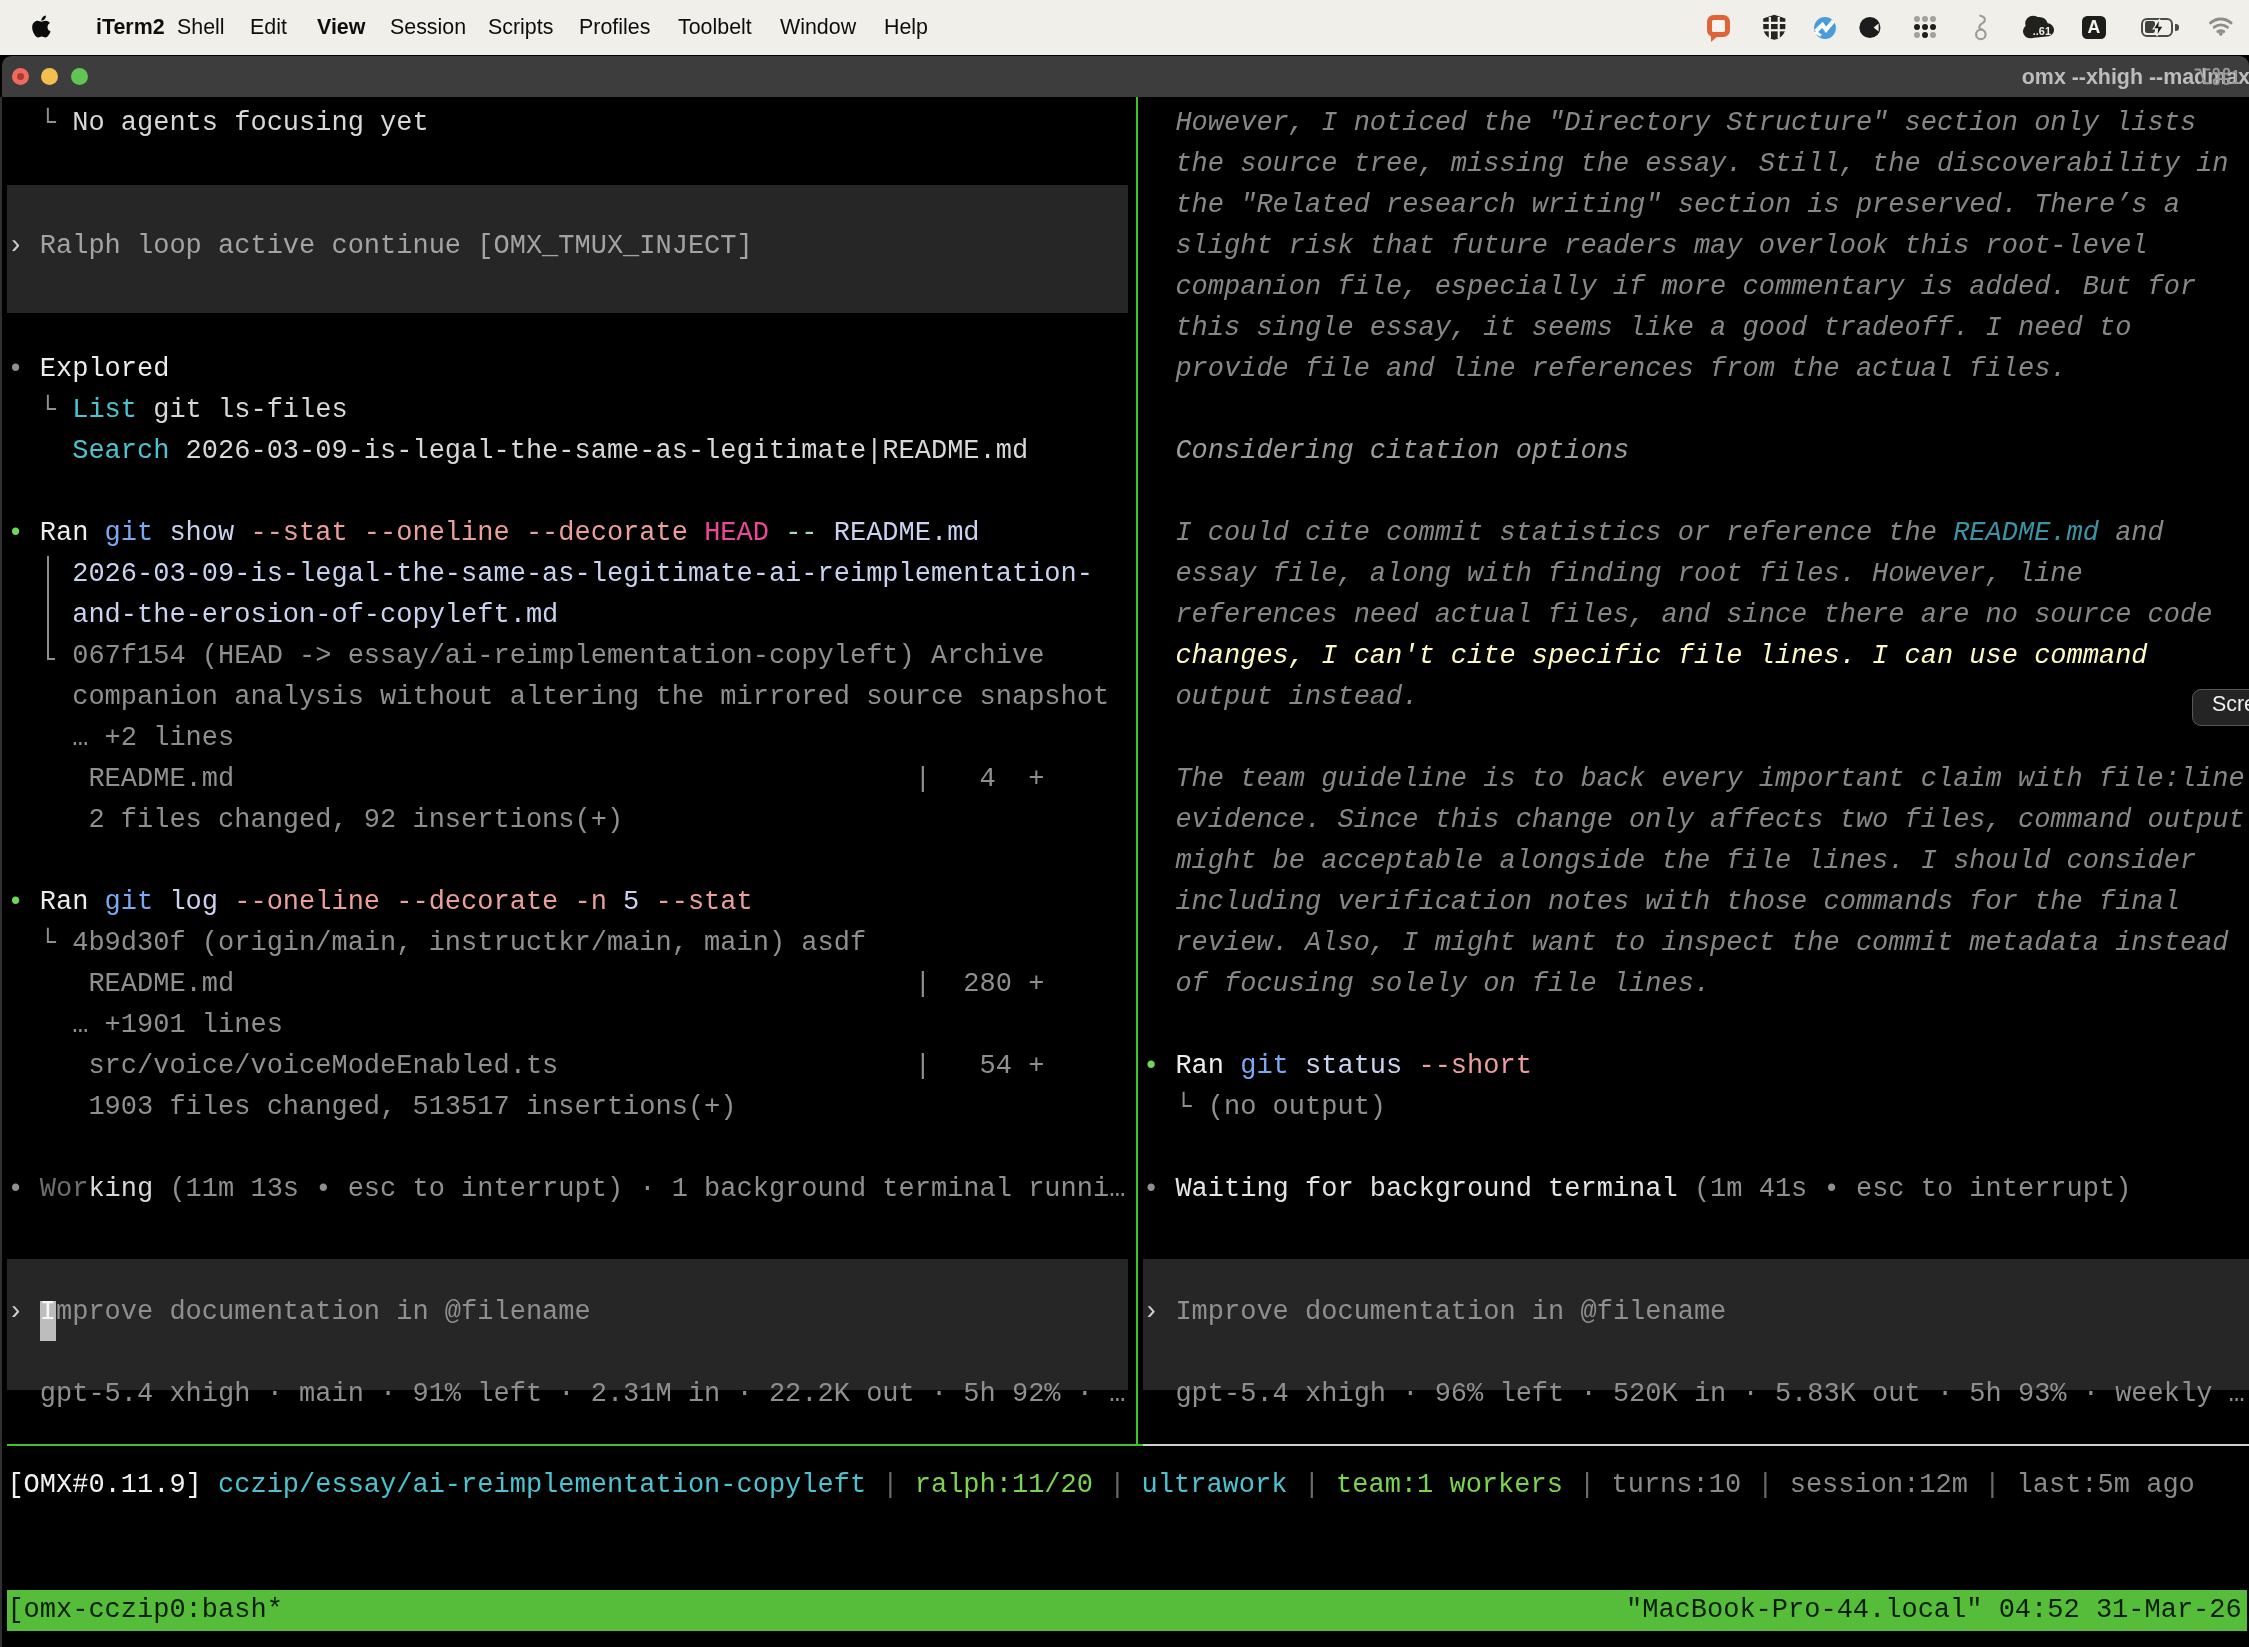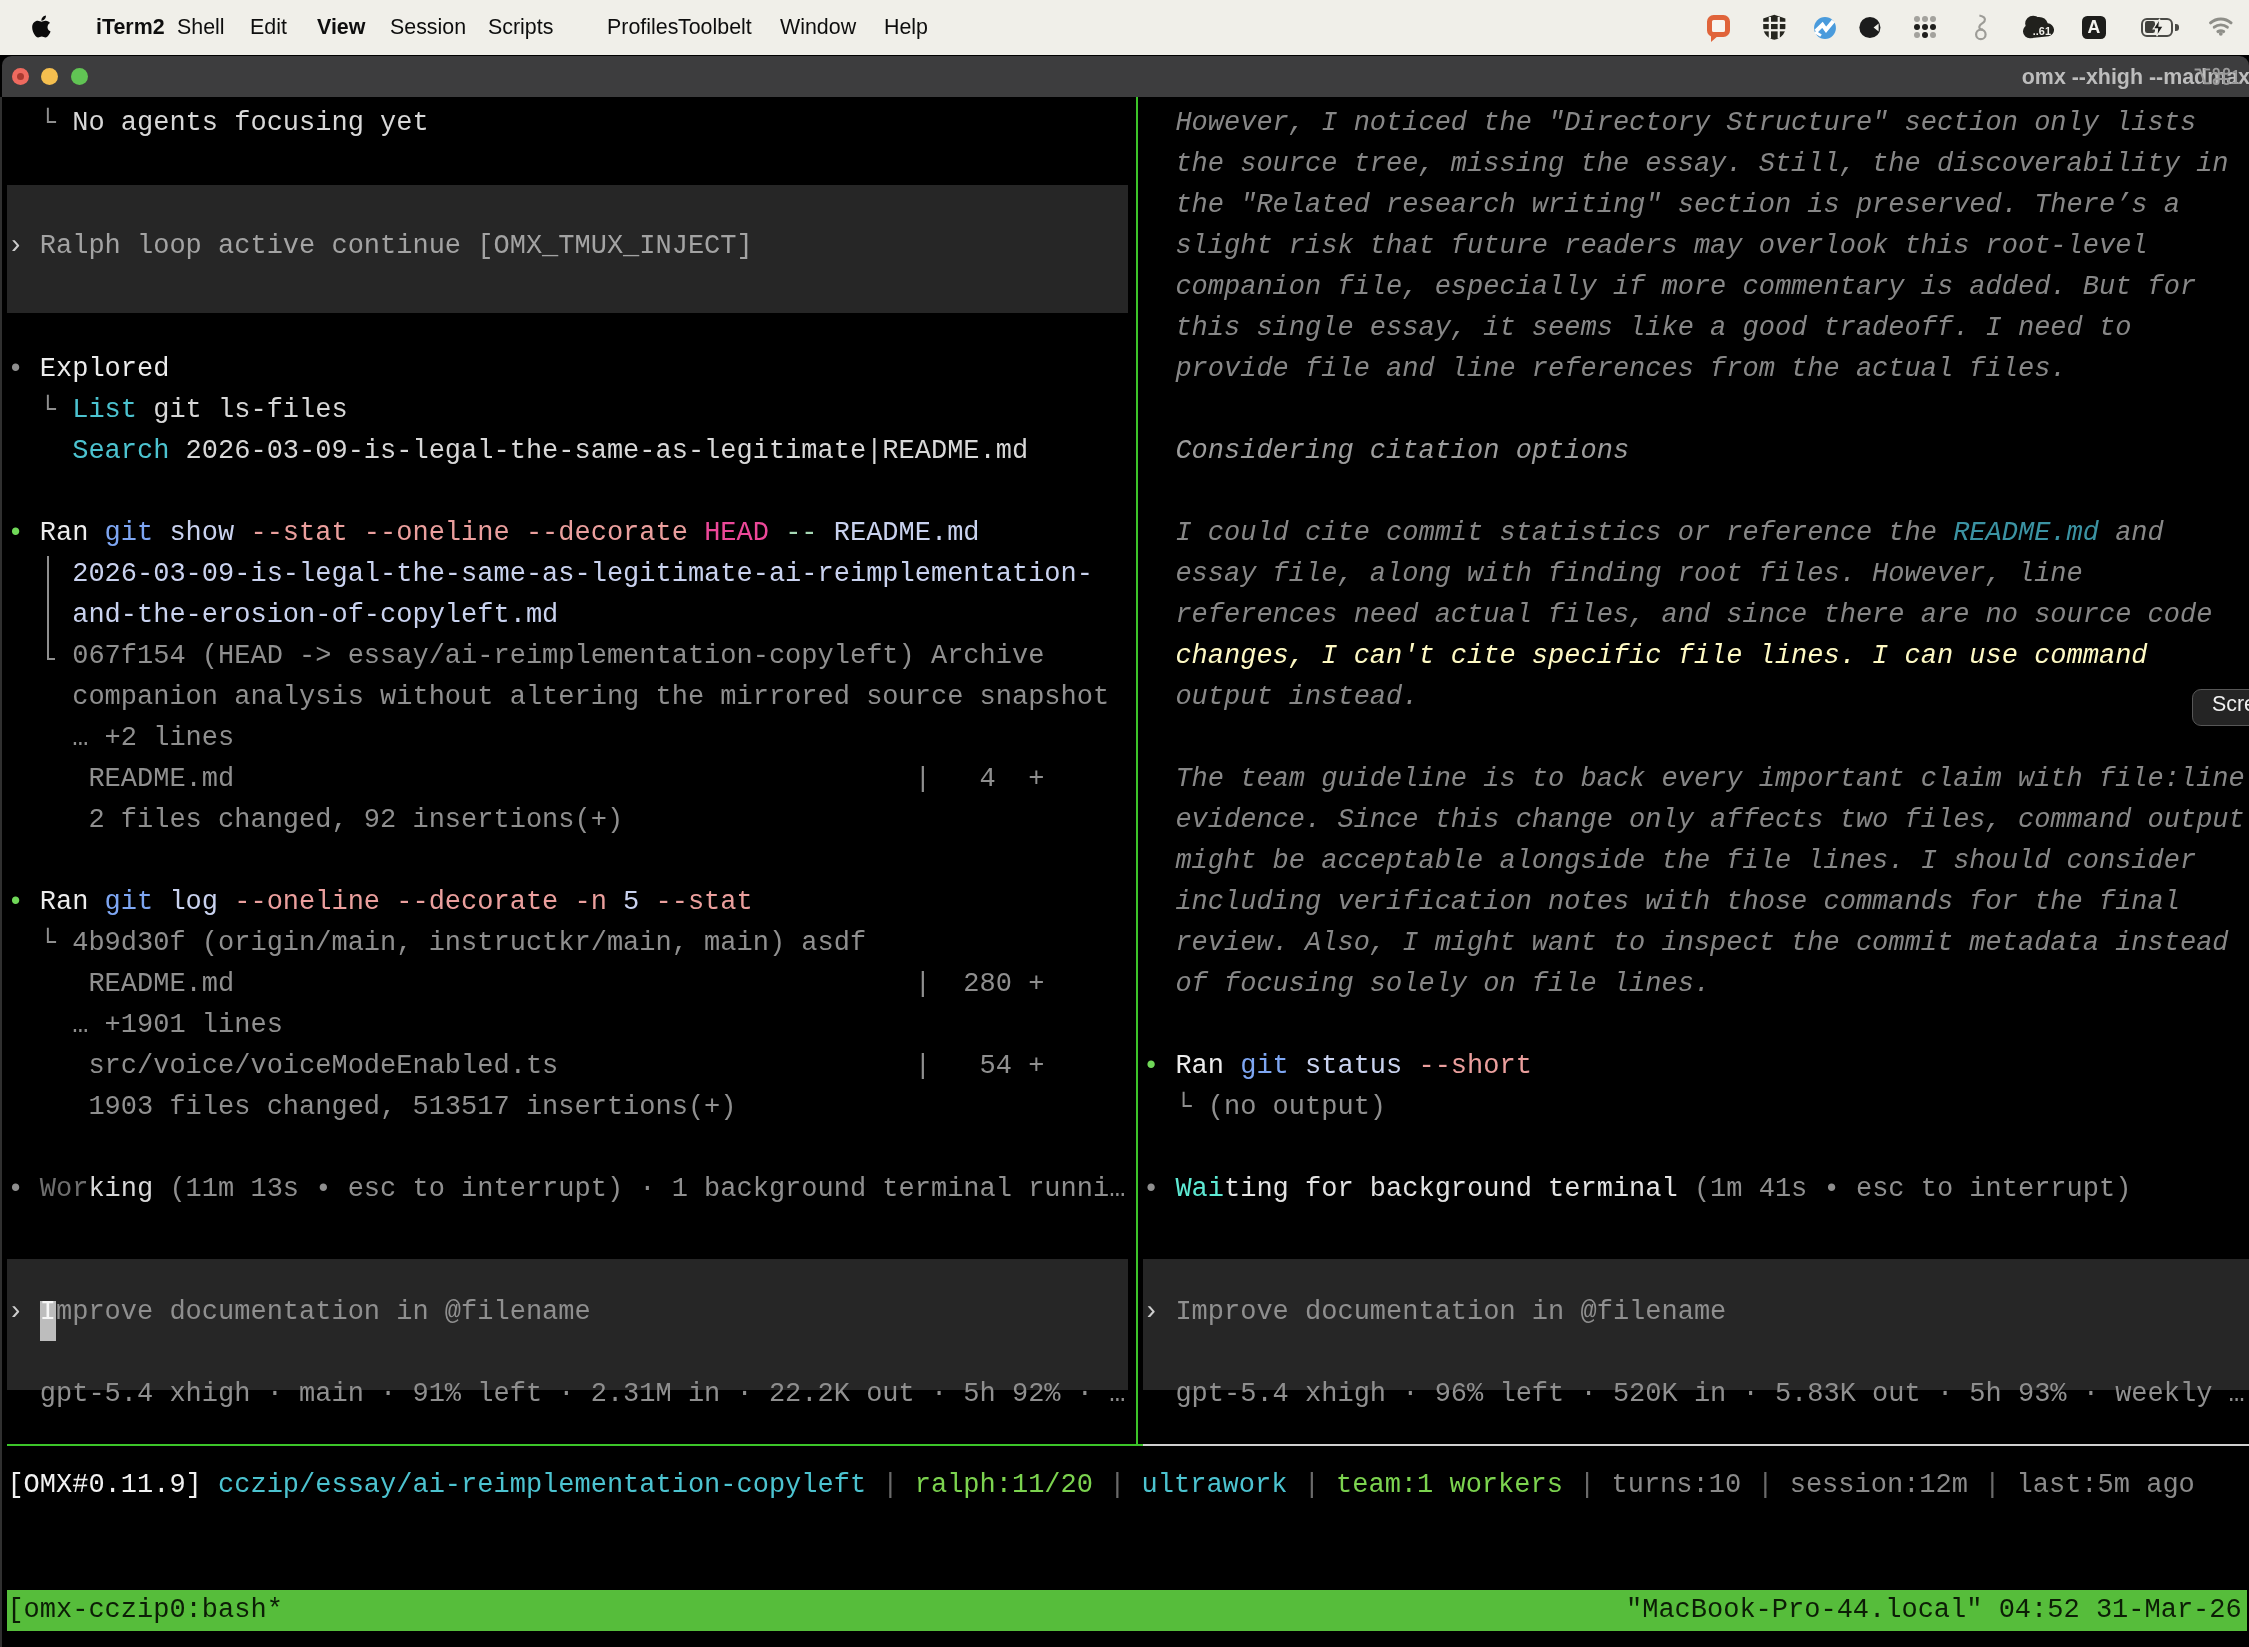--- a/index.html
+++ b/index.html
@@ -10,21 +10,21 @@
 <div style="position:absolute;left:0;top:0;width:2250px;height:55px;background:#f0efe9;font-family:'Liberation Sans',sans-serif;font-size:21.4px;color:#0e0e0e">
 <svg style="position:absolute;left:31px;top:14px" width="20.7" height="25" viewBox="0 0 384 512">
       <path fill="#0b0b0b" d="M318.7 268.7c-.2-36.7 16.4-64.4 50-84.8-18.8-26.9-47.2-41.7-84.7-44.6-35.5-2.8-74.3 20.7-88.5 20.7-15 0-49.4-19.7-76.4-19.7C63.3 141.2 4 184.8 4 273.5q0 39.3 14.4 81.2c12.8 36.7 59 126.7 107.2 125.2 25.2-.6 43-17.9 75.8-17.9 31.8 0 48.3 17.9 76.4 17.9 48.6-.7 90.4-82.5 102.6-119.3-65.2-30.7-61.7-90-61.7-91.9zm-56.6-164.2c27.3-32.4 24.8-61.9 24-72.5-24.1 1.4-52 16.4-67.9 34.9-17.5 19.8-27.8 44.3-25.6 71.9 26.1 2 49.9-11.4 69.5-34.3z"></path>
     </svg>
     <span style="position:absolute;left:96px;top:0;line-height:55px;font-weight:700;">iTerm2</span>
     <span style="position:absolute;left:177px;top:0;line-height:55px;">Shell</span>
     <span style="position:absolute;left:250px;top:0;line-height:55px;">Edit</span>
     <span style="position:absolute;left:317px;top:0;line-height:55px;font-weight:bold;">View</span>
     <span style="position:absolute;left:390px;top:0;line-height:55px;">Session</span>
     <span style="position:absolute;left:488px;top:0;line-height:55px;">Scripts</span>
-    <span style="position:absolute;left:579px;top:0;line-height:55px;margin-left:28px;">Profiles</span>
+    <span style="position:absolute;left:579px;top:0;line-height:55px;">Profiles</span>
     <span style="position:absolute;left:678px;top:0;line-height:55px;">Toolbelt</span>
     <span style="position:absolute;left:780px;top:0;line-height:55px;">Window</span>
     <span style="position:absolute;left:884px;top:0;line-height:55px;">Help</span>
     <div style="position:absolute;left:1707px;top:14.8px;width:23px;height:22px;border:5.9px solid #e0643a;border-radius:6.6px;background:#f7f4ee;box-sizing:border-box"></div>
     <div style="position:absolute;left:1711px;top:35px;width:0;height:0;border-left:8px solid #e0643a;border-bottom:7.4px solid transparent"></div>
     <svg style="position:absolute;left:1761px;top:14px" width="26.6" height="26.6" viewBox="0 0 36 36">
       <path d="M18 1 33 6v12c0 10-7 15-15 17C10 33 3 28 3 18V6z" fill="#26261f"></path>
       <g stroke="#f0efe9" stroke-width="3">
         <line x1="12" y1="4" x2="12" y2="33"></line>
         <line x1="24" y1="4" x2="24" y2="33"></line>
@@ -153,21 +153,21 @@
 <i style="color:#878787">  The team guideline is to back every important claim with file:line</i>
 <i style="color:#878787">  evidence. Since this change only affects two files, command output</i>
 <i style="color:#878787">  might be acceptable alongside the file lines. I should consider</i>
 <i style="color:#878787">  including verification notes with those commands for the final</i>
 <i style="color:#878787">  review. Also, I might want to inspect the commit metadata instead</i>
 <i style="color:#878787">  of focusing solely on file lines.</i>
 
 <s style="color:#70d858">• </s><b style="color:#ececec">Ran</b> <s style="color:#7ea6f2">git</s> <s style="color:#c9d2ef">status</s> <s style="color:#eb9f9d">--short</s>
 <s style="color:#8f8f8f">  └ </s><s style="color:#8f8f8f">(no output)</s>
 
-<s style="color:#8f8f8f">• </s><b style="color:#5eead4">Wai</b><b style="color:#e2e2e2">ting for background terminal</b><s style="color:#8f8f8f"> (1m 41s • esc to interrupt)</s>
+<s style="color:#8f8f8f">• </s><b style="color:#e5e5e5">Wai</b><b style="color:#e2e2e2">ting for background terminal</b><s style="color:#8f8f8f"> (1m 41s • esc to interrupt)</s>
 
 
 <s style="color:#cdcdcd">›</s> <s style="color:#8f8f8f">Improve documentation in @filename</s>
 
   <s style="color:#8f8f8f">gpt-5.4 xhigh · 96% left · 520K in · 5.83K out · 5h 93% · weekly …</s></div>
 
 <div style="position:absolute;left:1136px;top:97px;width:2.2px;height:1348px;background:#3cc429"></div>
 <div style="position:absolute;left:7.4px;top:1444px;width:1136px;height:2.2px;background:#3cc429"></div>
 <div style="position:absolute;left:1143px;top:1444px;width:1107px;height:2.2px;background:#cfcfcf"></div>
 

